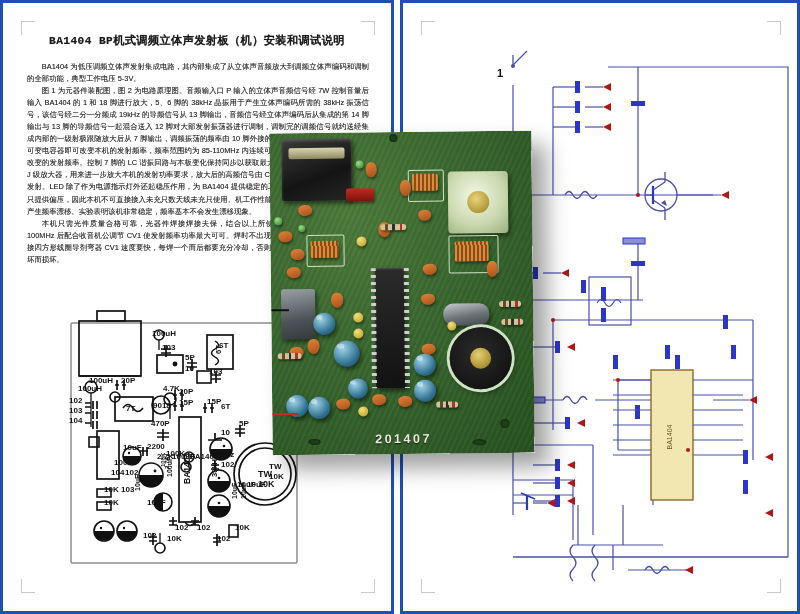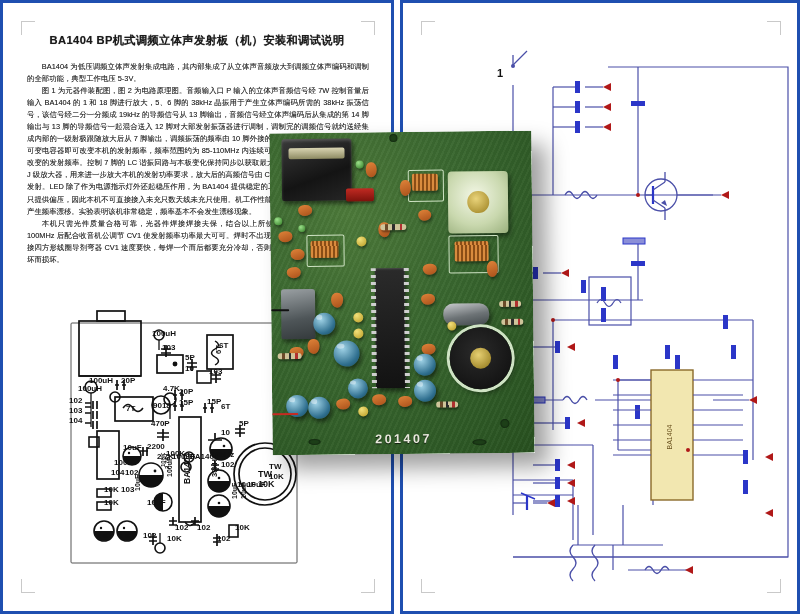--- a/index.html
+++ b/index.html
@@ -22,21 +22,21 @@
   
   .crop{position:absolute;width:13px;height:13px;pointer-events:none;}
   .crop.tl{border-left:1.5px solid #c9c9c9;border-top:1.5px solid #c9c9c9;}
   .crop.tr{border-right:1.5px solid #c9c9c9;border-top:1.5px solid #c9c9c9;}
   .crop.bl{border-left:1.5px solid #c9c9c9;border-bottom:1.5px solid #c9c9c9;}
   .crop.br{border-right:1.5px solid #c9c9c9;border-bottom:1.5px solid #c9c9c9;}
 
   
   #doc-title{position:absolute;left:0;right:0;top:30px;text-align:center;
              font-size:11.2px;font-weight:bold;color:#1a1a1a;letter-spacing:.4px;
-             font-family:Liberation Sans, sans-serif;
+             font-family:Liberation Mono, monospace;
              text-shadow:0 0 .7px rgba(0,0,0,.5);}
   #body-text{position:absolute;left:24px;right:22px;top:58px;
              font-size:7.4px;line-height:12.05px;color:#2a2a2a;
              text-align:justify;font-family:"Liberation Sans",sans-serif;
              text-shadow:0 0 .55px rgba(0,0,0,.45);}
   #body-text p{margin:0 0 0 0;text-indent:2em;}
 
   
   #pcb-layout{position:absolute;left:66px;top:306px;width:230px;height:262px;}
   #pcb-layout svg{display:block;}

